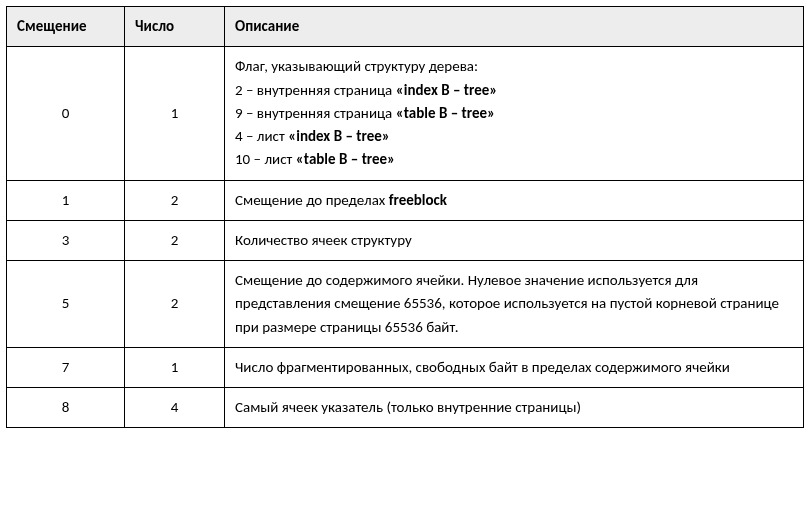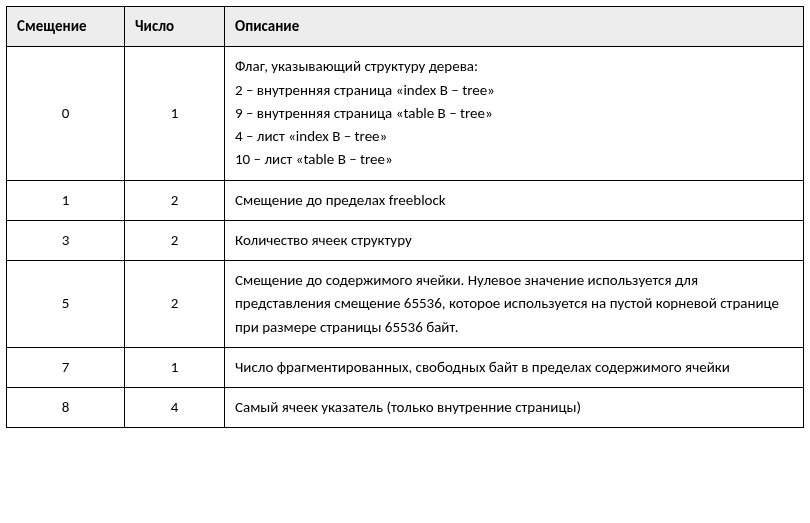--- a/index.html
+++ b/index.html
@@ -34,21 +34,21 @@
     font-weight: 700;
     text-align: left;
   }
   td.num {
     text-align: center;
   }
   td.desc {
     text-align: left;
   }
   .line { display: block; }
-  b { font-weight: 400; }
+  b { font-weight: 700; }
 </style>
 </head>
 <body>
 <div class="wrap">
 
 <table>
   <colgroup>
     <col class="c-off">
         <col class="c-size">
         <col class="c-desc">

